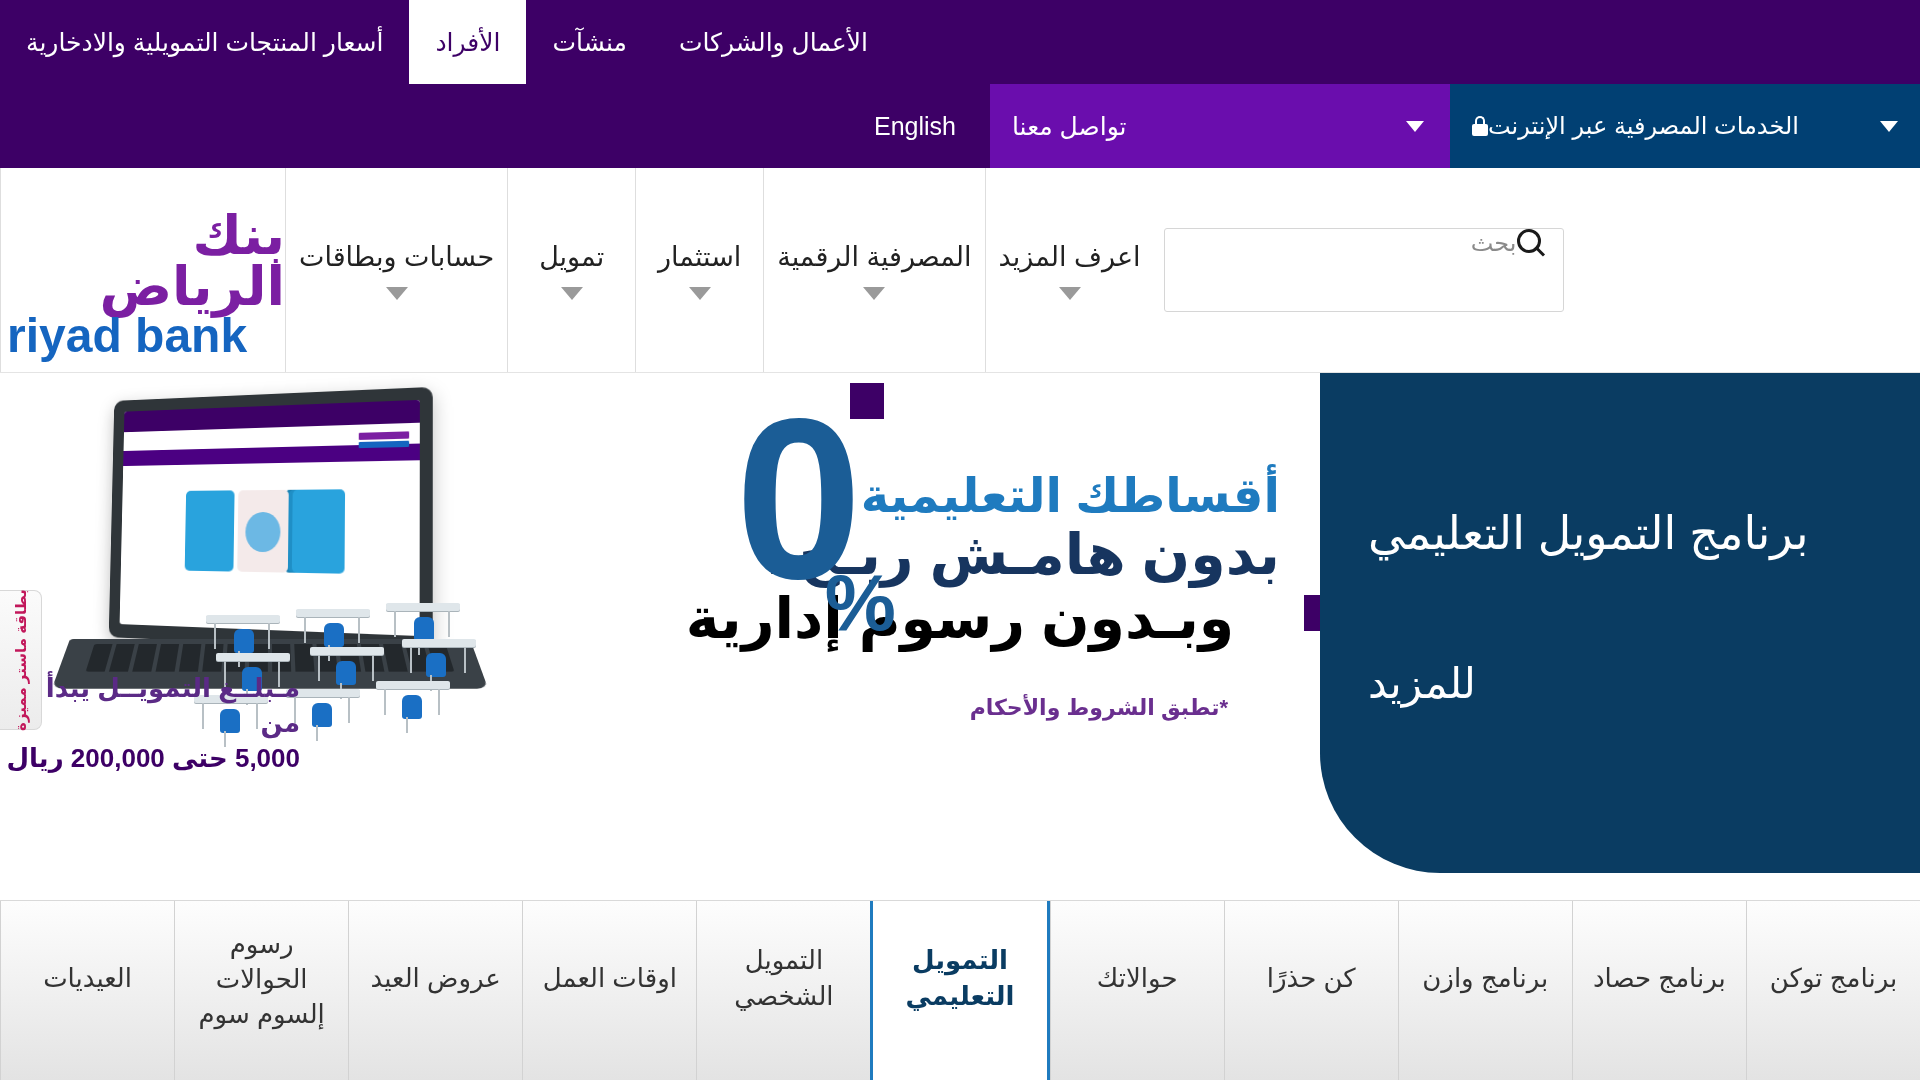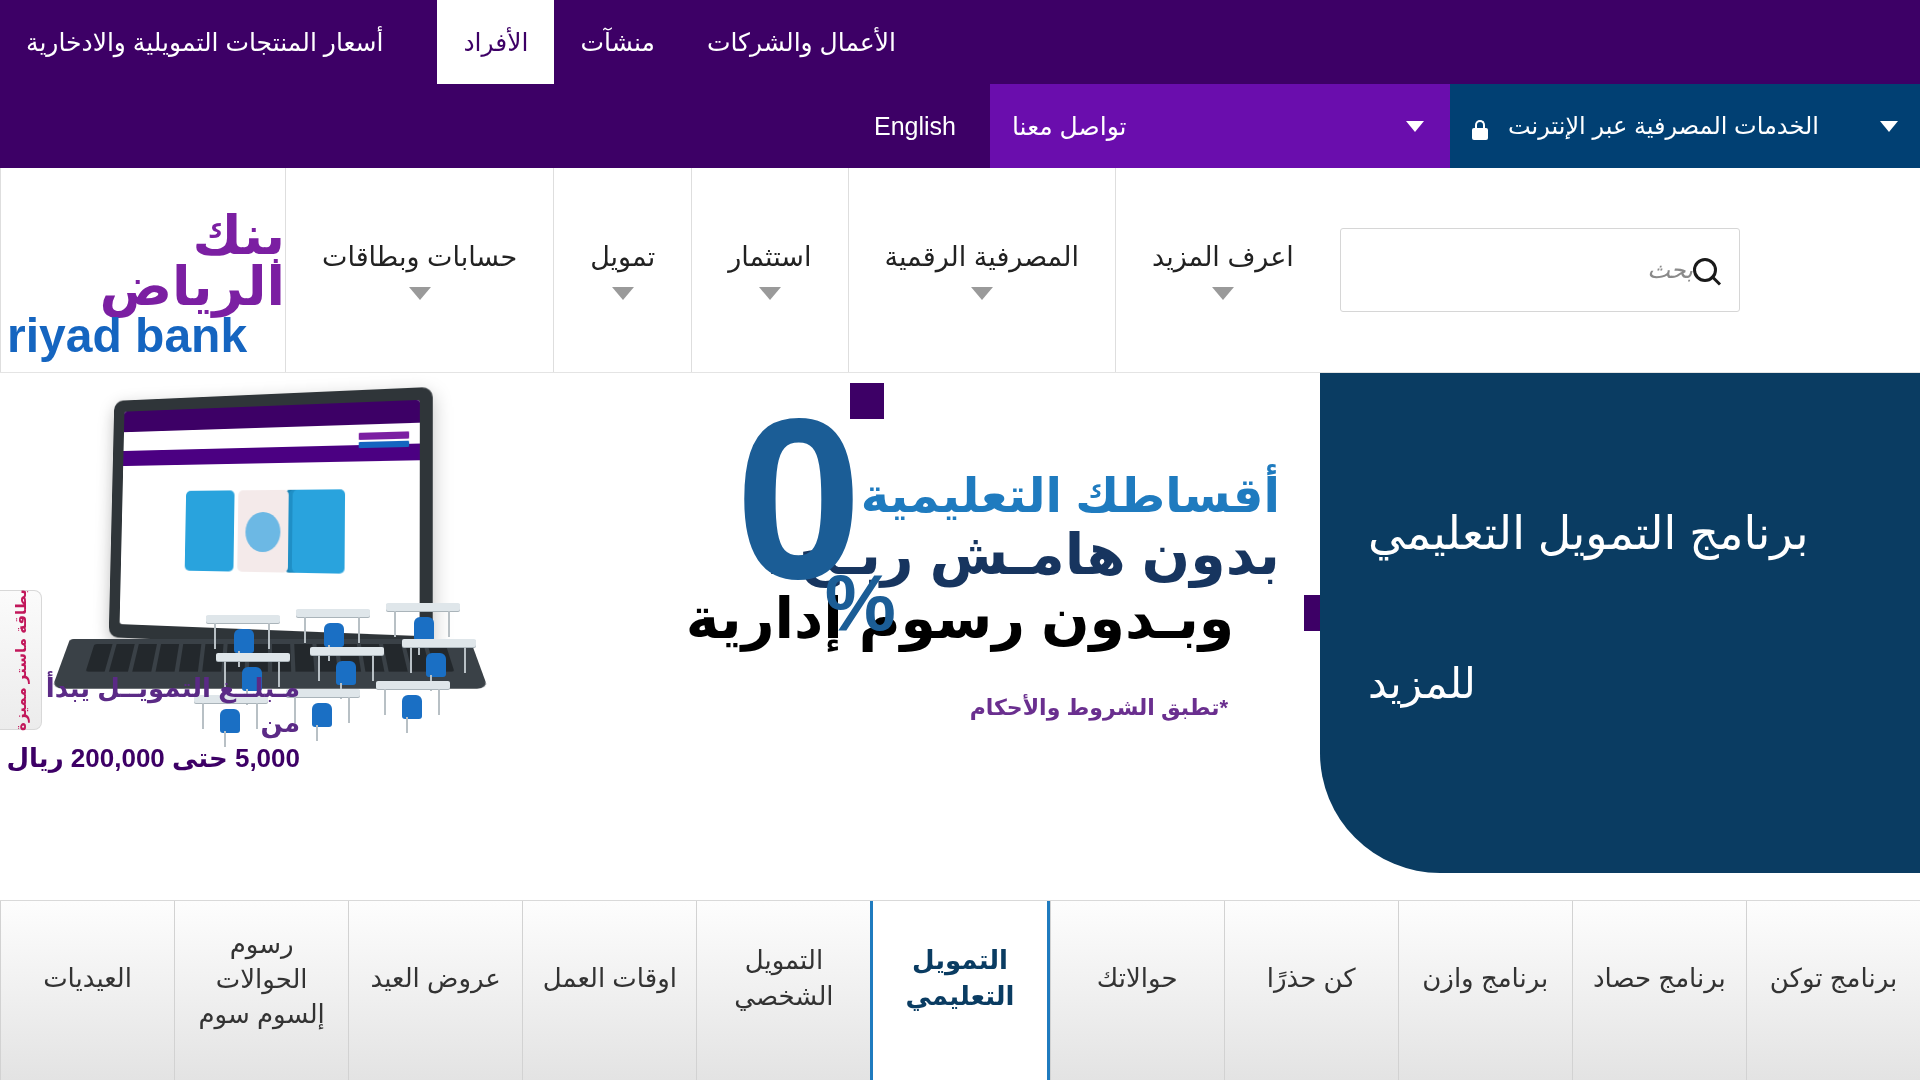--- a/index.html
+++ b/index.html
@@ -27,21 +27,20 @@
     color: #ffffff;
     font-size: 25px;
     white-space: nowrap;
     cursor: pointer;
     letter-spacing: 0px;
   }
   .topbar-item.active {
     background: #ffffff;
     color: #3d0066;
     font-weight: normal;
-    margin-left: 28px;
   }
 
   
   .secondbar {
     position: absolute; top: 84px; left: 0;
     width: 1920px; height: 84px;
     background: #3d0066;
     display: flex; flex-direction: row-reverse;
     align-items: stretch;
   }
@@ -58,21 +57,21 @@
     width: 460px; padding: 0 26px 0 22px;
     color: #fff; font-size: 25px; cursor: pointer;
   }
   .sb-online {
     background: #014073;
     display: flex; flex-direction: row-reverse; align-items: center;
     justify-content: space-between;
     width: 470px; padding: 0 22px;
     color: #fff; font-size: 24px; cursor: pointer;
   }
-  .sb-online .grp { display: flex; flex-direction: row-reverse; align-items: flex-end; gap: 20px; }
+  .sb-online .grp { display: flex; flex-direction: row-reverse; align-items: center; gap: 0; }
   .lock-icon {
     display: inline-block; width: 16px; height: 20px; position: relative;
   }
   .lock-icon .body {
     position: absolute; bottom: 0; left: 0; width: 16px; height: 12px;
     background: #fff; border-radius: 2px;
   }
   .lock-icon .shackle {
     position: absolute; top: 0; left: 3px; width: 10px; height: 10px;
     border: 2.5px solid #fff; border-bottom: none;
@@ -111,41 +110,41 @@
   .logo .en {
     font-size: 48px; font-weight: bold; color: #1565c0;
     letter-spacing: 0px;
   }
   .nav-item {
     flex: 0 0 auto;
     min-width: 128px;
     display: flex; flex-direction: column;
     align-items: center; justify-content: center;
     gap: 14px;
-    padding: 0 36px;
+    padding: 0 13px;
     border-left: 1px solid #dedede;
     cursor: pointer;
   }
   .nav-item .lbl {
     font-size: 27px; color: #222; white-space: nowrap;
   }
   .nav-chev {
     width: 0; height: 0;
     border-left: 11px solid transparent;
     border-right: 11px solid transparent;
     border-top: 13px solid #9a9a9a;
   }
   .search-cell {
     width: 420px; display: flex; align-items: center; padding-right: 10px;
   }
   .search-box {
     width: 400px; height: 84px;
     border: 1px solid #d6d6d6; border-radius: 3px;
-    display: flex; flex-direction: row-reverse; align-items: center;
-    padding: 0 22px; background: #fff; font-style: italic;
+    display: flex; flex-direction: row-reverse; align-items: flex-start;
+    padding: 0 22px; background: #fff;
   }
   .search-box .ph {
     flex: 1 1 auto; font-size: 24px; color: #8a8a8a; text-align: right;
   }
   .mag {
     width: 24px; height: 24px; border: 3px solid #1a1a1a;
     border-radius: 50%; position: relative; flex: 0 0 auto;
   }
   .mag::after {
     content: ""; position: absolute; width: 3px; height: 12px;

